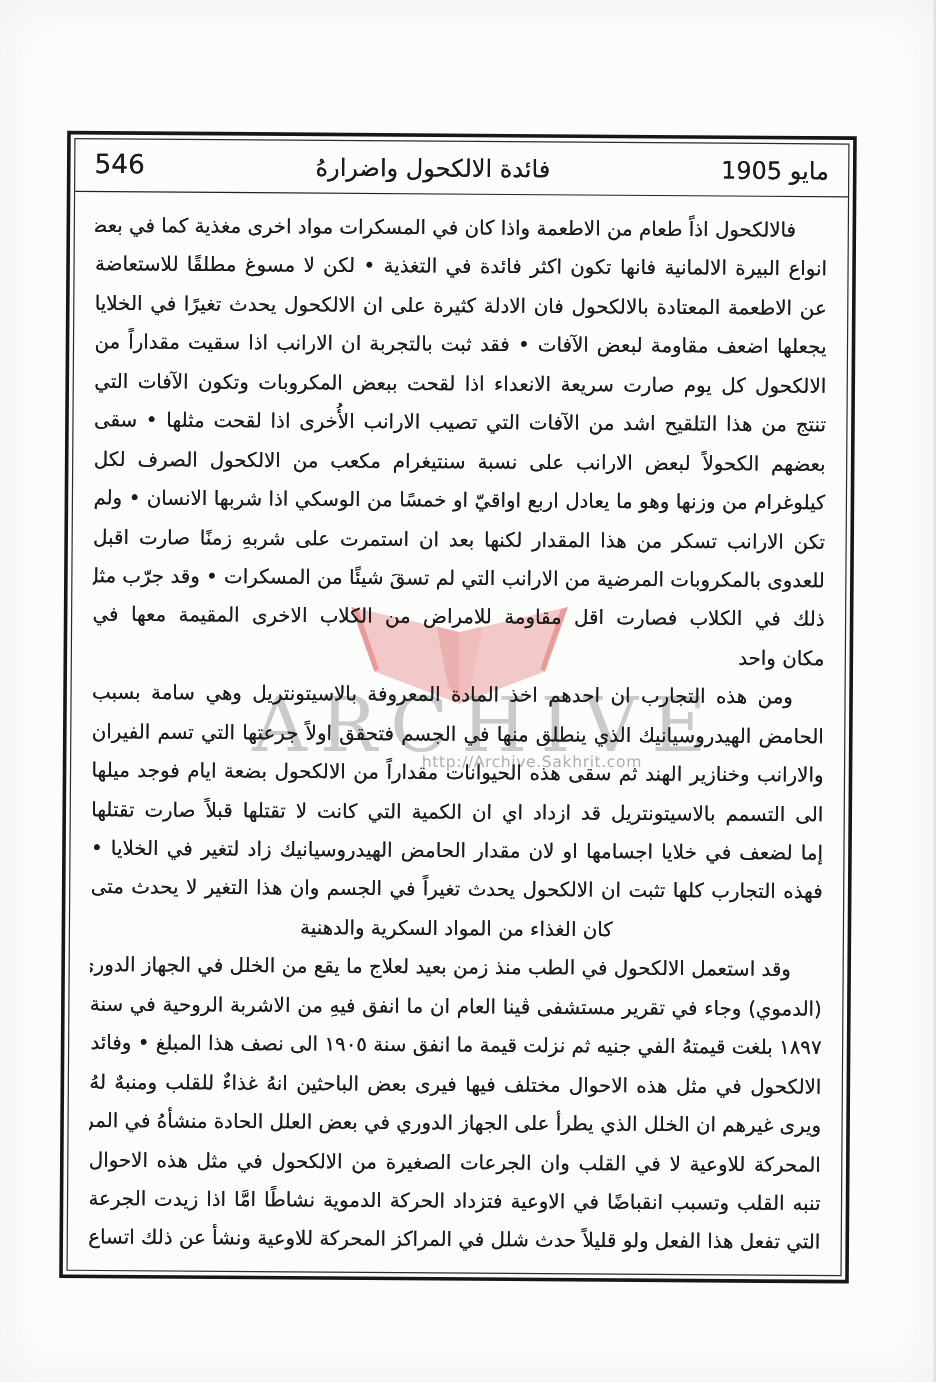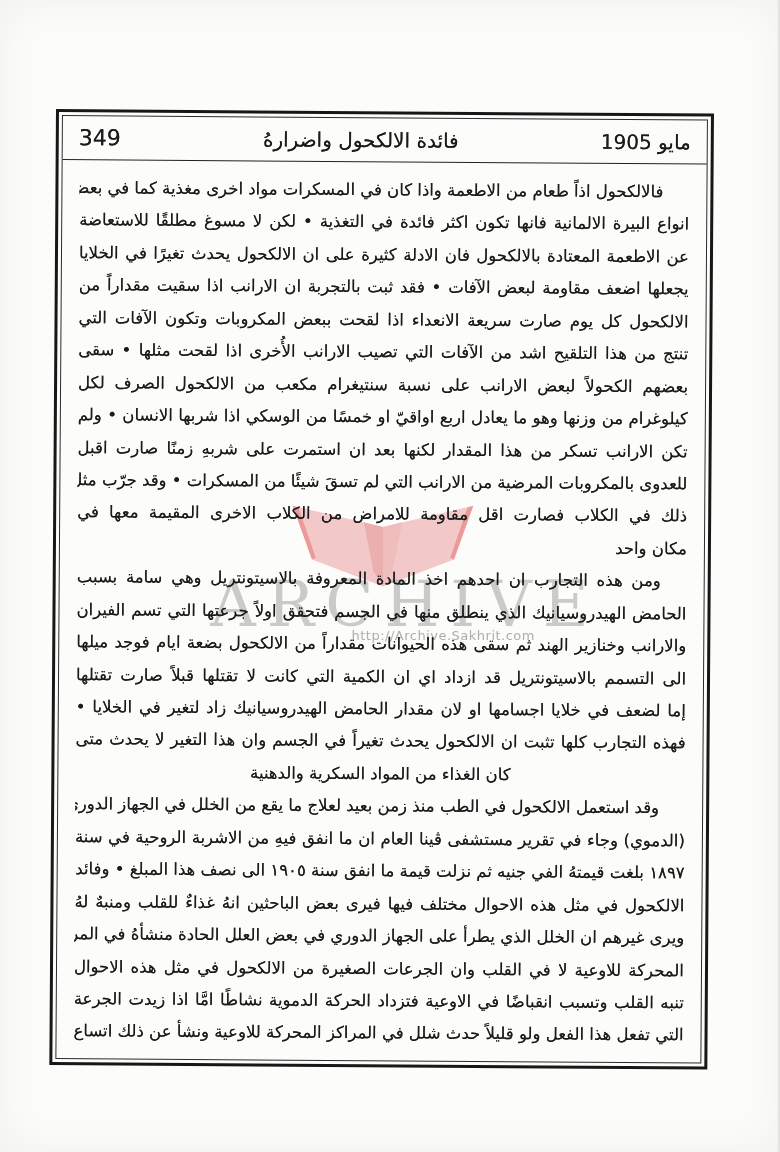--- a/index.html
+++ b/index.html
@@ -88,21 +88,21 @@
     <div class="wm-archive">ARCHIVE</div>
     <div class="wm-url">http://Archive.Sakhrit.com</div>
   </div>
 
   <div class="page-frame">
     <div class="inner-frame">
 
       <div class="page-header">
         <span class="issue-date">مايو 1905</span>
         <span class="article-title">فائدة الالكحول واضرارهُ</span>
-        <span class="page-number">349</span>
+        <span class="page-number">546</span>
       </div>
 
       <div class="page-body">
 
       <div class="line first">فالالكحول اذاً طعام من الاطعمة واذا كان في المسكرات مواد اخرى مغذية كما في بعض</div>
           <div class="line">انواع البيرة الالمانية فانها تكون اكثر فائدة في التغذية • لكن لا مسوغ مطلقًا للاستعاضة</div>
           <div class="line">عن الاطعمة المعتادة بالالكحول فان الادلة كثيرة على ان الالكحول يحدث تغيرًا في الخلايا</div>
           <div class="line">يجعلها اضعف مقاومة لبعض الآفات • فقد ثبت بالتجربة ان الارانب اذا سقيت مقداراً من</div>
           <div class="line">الالكحول كل يوم صارت سريعة الانعداء اذا لقحت ببعض المكروبات وتكون الآفات التي</div>
           <div class="line">تنتج من هذا التلقيح اشد من الآفات التي تصيب الارانب الأُخرى اذا لقحت مثلها • سقى</div>

